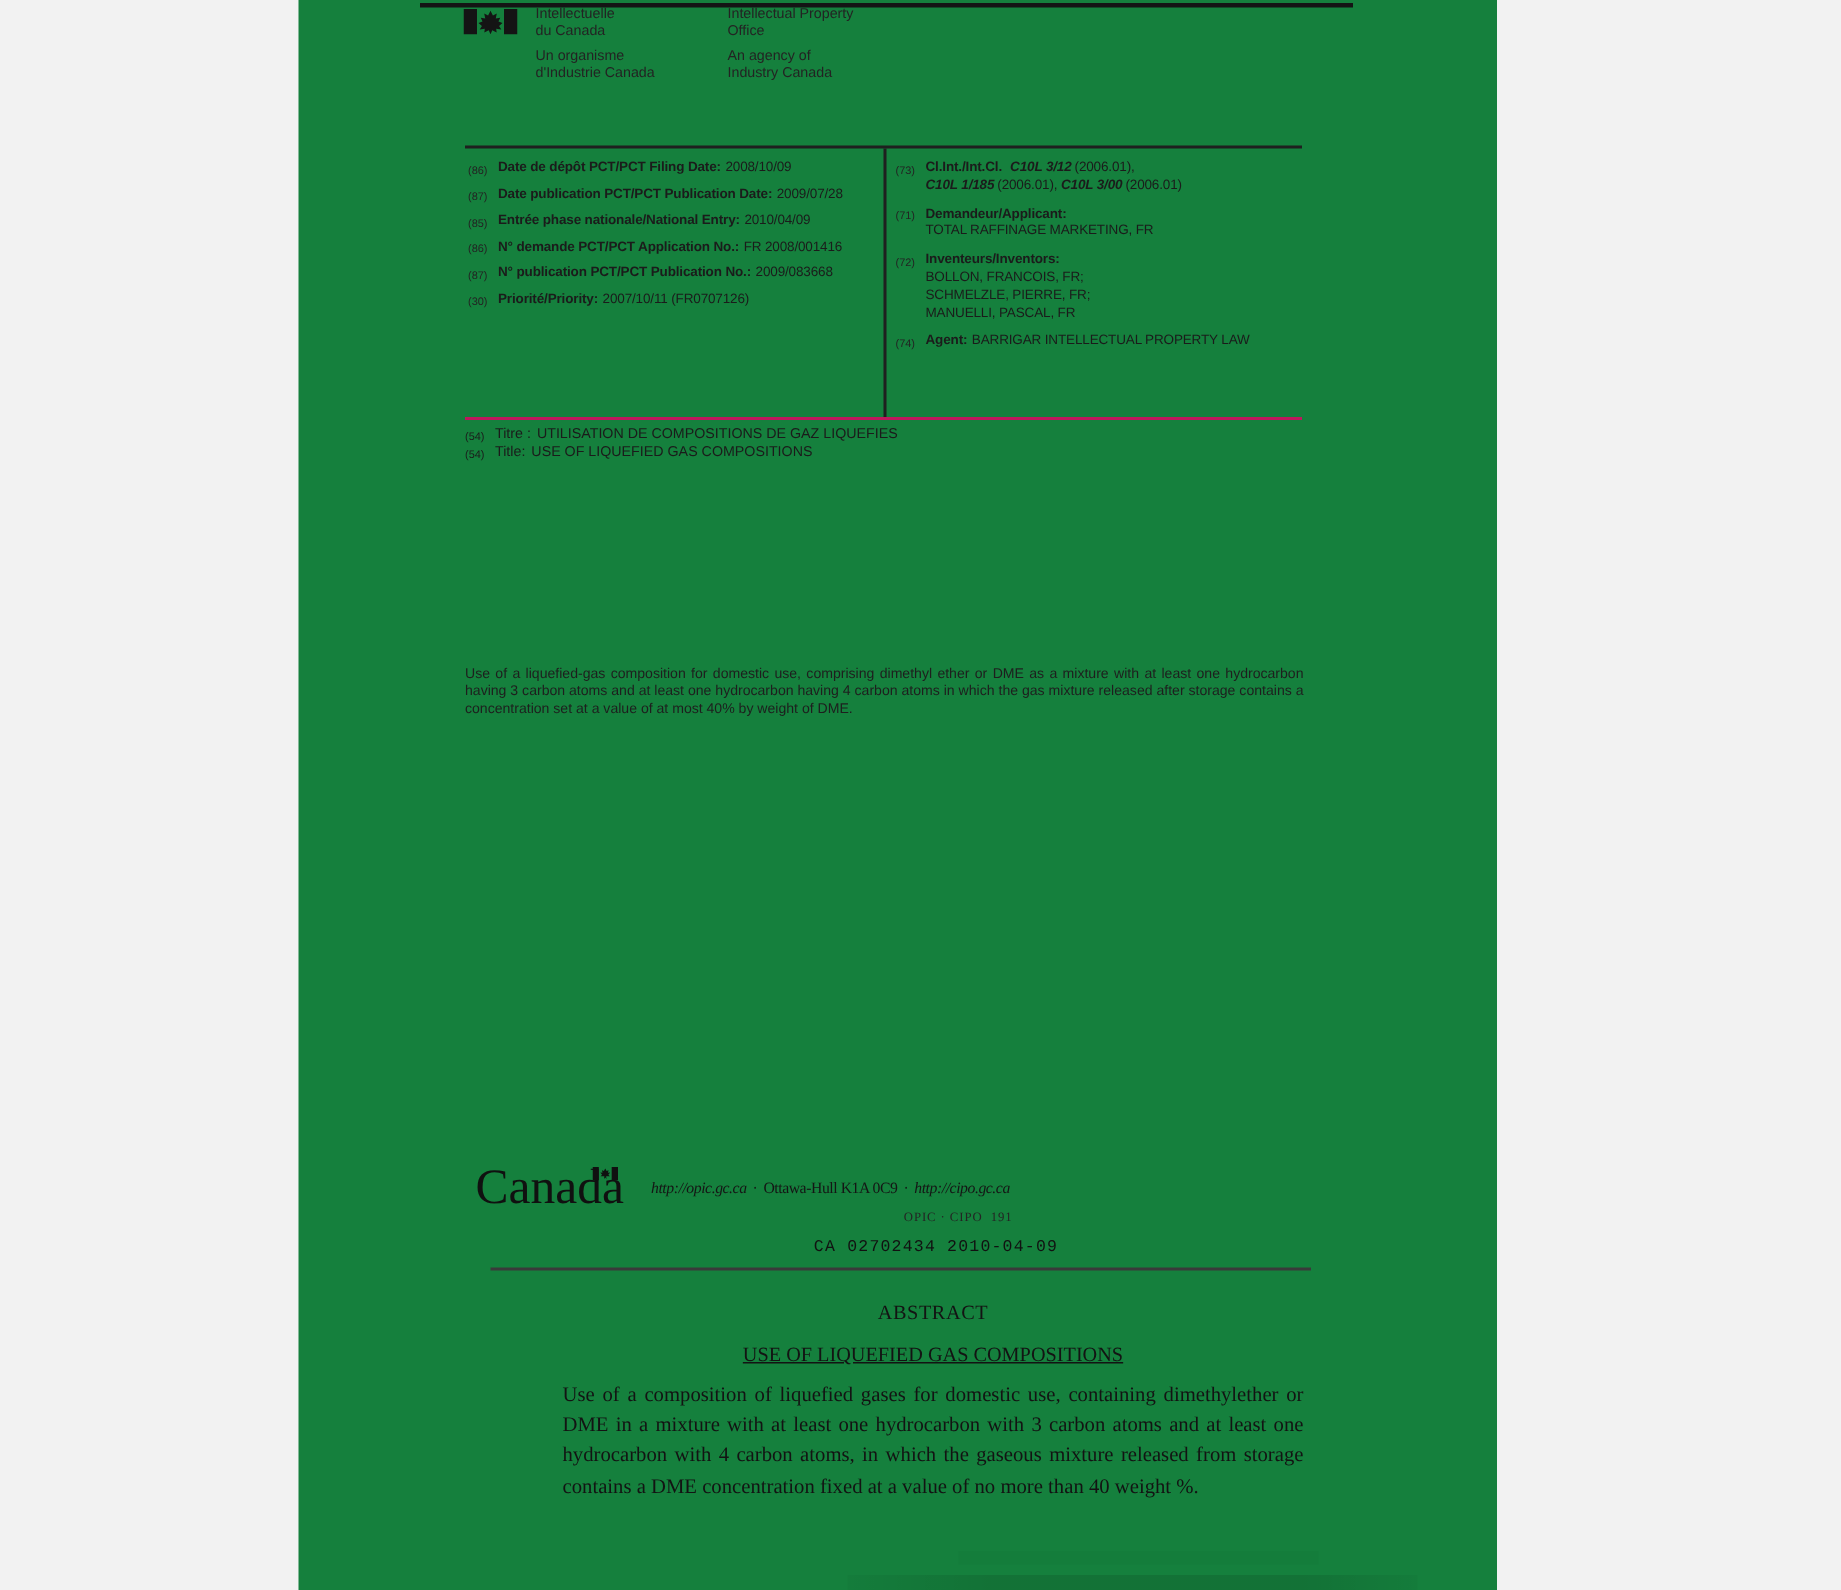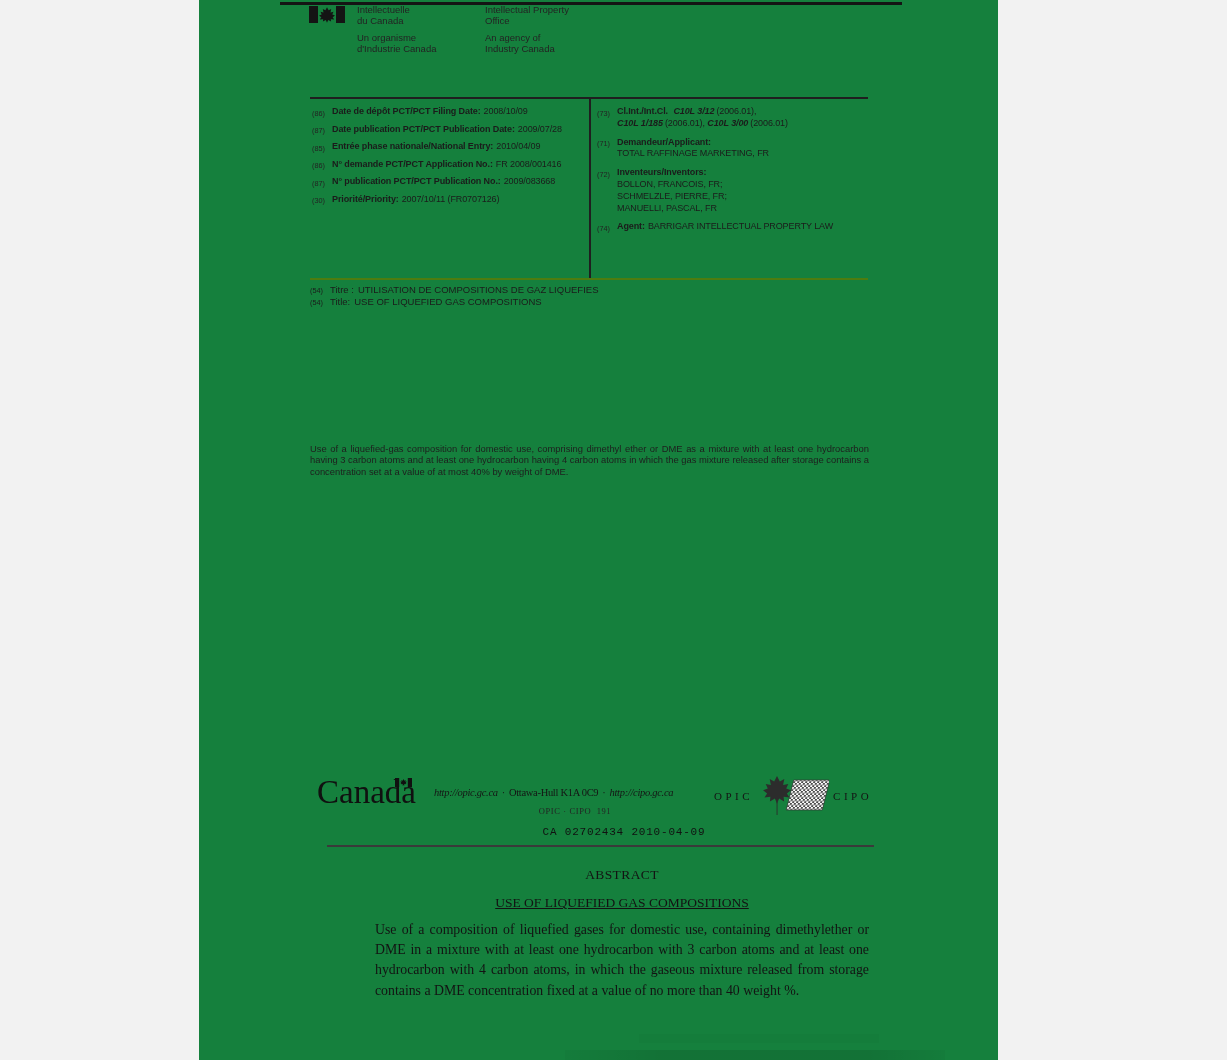--- a/index.html
+++ b/index.html
@@ -20,21 +20,21 @@
   .hdr-col.fr{left:158px;}
   .hdr-col.en{left:286px;}
   .hdr-col .grp2{margin-top:6px;}
   .hdr-right{position:absolute;top:7px;right:130px;text-align:right;color:#101010;}
   .pub-line{font-size:18px;font-weight:bold;letter-spacing:1.5px;line-height:20px;margin-bottom:4px;}
   .fld-code{font-size:8px;font-weight:normal;letter-spacing:0;margin-right:5px;}
   .type-line{font-size:12.5px;font-weight:bold;line-height:15px;letter-spacing:0.2px;}
   .kind-line{font-size:12px;font-weight:bold;margin-top:3px;}
   
   .biblio{position:absolute;left:111px;top:97px;width:558px;height:179px;
-    border-top:2px solid #1f1f1f;border-bottom:2px solid #4d7c0f;}
+    border-top:2px solid #1f1f1f;border-bottom:2px solid #be185d;}
   .biblio-divider{position:absolute;left:279px;top:0;bottom:0;width:2px;background:#1f1f1f;}
   .bib-left{position:absolute;left:2px;top:7px;width:276px;}
   .bib-row{display:flex;margin-bottom:4.5px;font-size:9px;line-height:11.5px;white-space:nowrap;letter-spacing:-0.1px;}
   .bib-code{flex:0 0 20px;font-size:7.3px;padding-top:1.5px;color:#232323;letter-spacing:0;}
   .bib-label{font-weight:bold;margin-right:3px;}
   .bib-right{position:absolute;left:287px;top:7px;width:268px;}
   .bib-right .bib-row{white-space:normal;margin-bottom:7px;}
   .bib-content{flex:1;}
   .bib-content div{line-height:11.8px;}
   .cls-code{font-weight:bold;font-style:italic;}
@@ -51,21 +51,21 @@
   .abs-label{font-weight:bold;}
   .abs-text{font-size:9.4px;line-height:11.4px;text-align:justify;color:#1e1e1e;}
   
   .wordmark{position:absolute;left:118px;top:774px;width:110px;height:40px;
     font-family:"Liberation Serif",serif;font-size:33px;line-height:36px;color:#101010;}
   .wordmark-flag{position:absolute;left:78px;top:4px;}
   .contact-line{position:absolute;left:235px;top:787px;font-family:"Liberation Serif",serif;
     font-size:10.5px;letter-spacing:-0.3px;color:#151515;}
   .contact-line .it{font-style:italic;}
   .contact-sep{margin:0 4px;}
-  .opic-ref{position:absolute;left:276px;top:806px;width:200px;text-align:center;
+  .opic-ref{position:absolute;left:276px;top:806px;width:200px;text-align:right;
     font-family:"Liberation Serif",serif;font-size:8.5px;letter-spacing:0.6px;color:#242424;white-space:pre;}
   .logo{position:absolute;left:515px;top:775px;height:42px;display:flex;align-items:center;
     font-family:"Liberation Serif",serif;color:#141414;}
   .logo-text{font-size:11px;letter-spacing:3.5px;}
   .logo-art{margin:0 4px;}
   .stamp{position:absolute;left:330px;top:826px;width:190px;text-align:center;
     font-family:"Liberation Mono","DejaVu Sans Mono",monospace;font-size:11px;letter-spacing:0.8px;color:#111;}
   .footer-rule{position:absolute;left:128px;top:845px;width:547px;height:1.5px;background:#3a3a3a;}
   
   .subpage{position:absolute;left:176px;top:866px;width:494px;
@@ -193,38 +193,20 @@
       <path fill="#101010" d="M8.5 1 l0.9 1.7 1.3-0.6 -0.4 1.7 1.5-0.2 -1.2 1.6 1 0.9 -2.5 0.1 0.2 1.8 -0.8-1 -0.8 1 0.2-1.8 -2.5-0.1 1-0.9 -1.2-1.6 1.5 0.2 -0.4-1.7 1.3 0.6z"></path>
     </svg>
   </div>
 
   <div class="contact-line">
     <span class="it">http://opic.gc.ca</span><span class="contact-sep">·</span><span>Ottawa-Hull K1A 0C9</span><span class="contact-sep">·</span><span class="it">http://cipo.gc.ca</span>
   </div>
 
   <div class="opic-ref">OPIC · CIPO  191</div>
 
-  <div class="logo">
-    <span class="logo-text">OPIC</span>
-    <svg class="logo-art" width="72" height="42" viewBox="0 0 72 42" xmlns="http://www.w3.org/2000/svg">
-      <defs>
-        <pattern id="chk" width="4" height="4" patternUnits="userSpaceOnUse">
-          <rect width="4" height="4" fill="#ffffff"></rect>
-          <rect width="2" height="2" fill="#4a4a4a"></rect>
-          <rect x="2" y="2" width="2" height="2" fill="#4a4a4a"></rect>
-        </pattern>
-      </defs>
-      <g transform="skewX(-14) translate(12,0)">
-        <rect x="26" y="5" width="36" height="30" fill="url(#chk)" stroke="#333" stroke-width="0.6"></rect>
-      </g>
-      <path fill="#2c2c2c" d="M20 1 l2.8 5.4 4.5-2.3 -1.2 5.9 5.2-1 -2.1 4.5 4.7 1.7 -4 3.3 2.6 4 -5.9-0.7 0.5 4.7 -5-3 -2.1 5.2 -2.1-5.2 -5 3 0.5-4.7 -5.9 0.7 2.6-4 -4-3.3 4.7-1.7 -2.1-4.5 5.2 1 -1.2-5.9 4.5 2.3z"></path>
-      <rect x="19.6" y="27" width="0.9" height="13" fill="#2c2c2c"></rect>
-    </svg>
-    <span class="logo-text">CIPO</span>
-  </div>
 
   <div class="stamp">CA 02702434 2010-04-09</div>
   <div class="footer-rule"></div>
 
   <div class="subpage">
     <div class="sp-h1">ABSTRACT</div>
     <div class="sp-h2">USE OF LIQUEFIED GAS COMPOSITIONS</div>
     <div class="sp-body">Use of a composition of liquefied gases for domestic use, containing dimethylether or DME in a mixture with at least one hydrocarbon with 3 carbon atoms and at least one hydrocarbon with 4 carbon atoms, in which the gaseous mixture released from storage contains a DME concentration fixed at a value of no more than 40 weight %.</div>
   </div>
 

